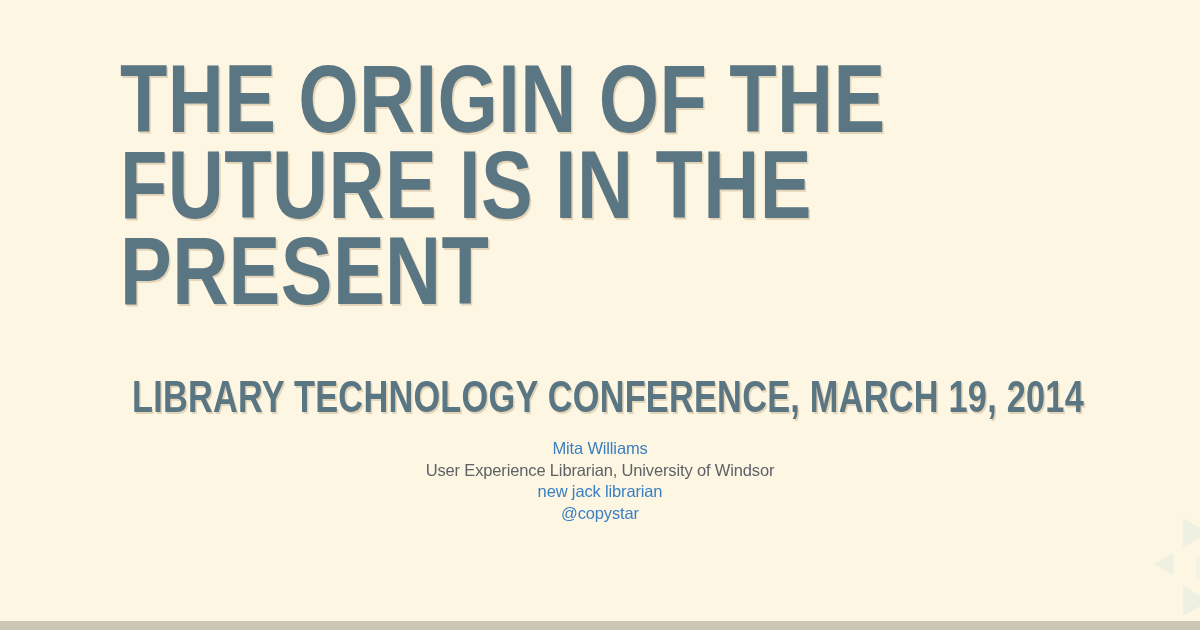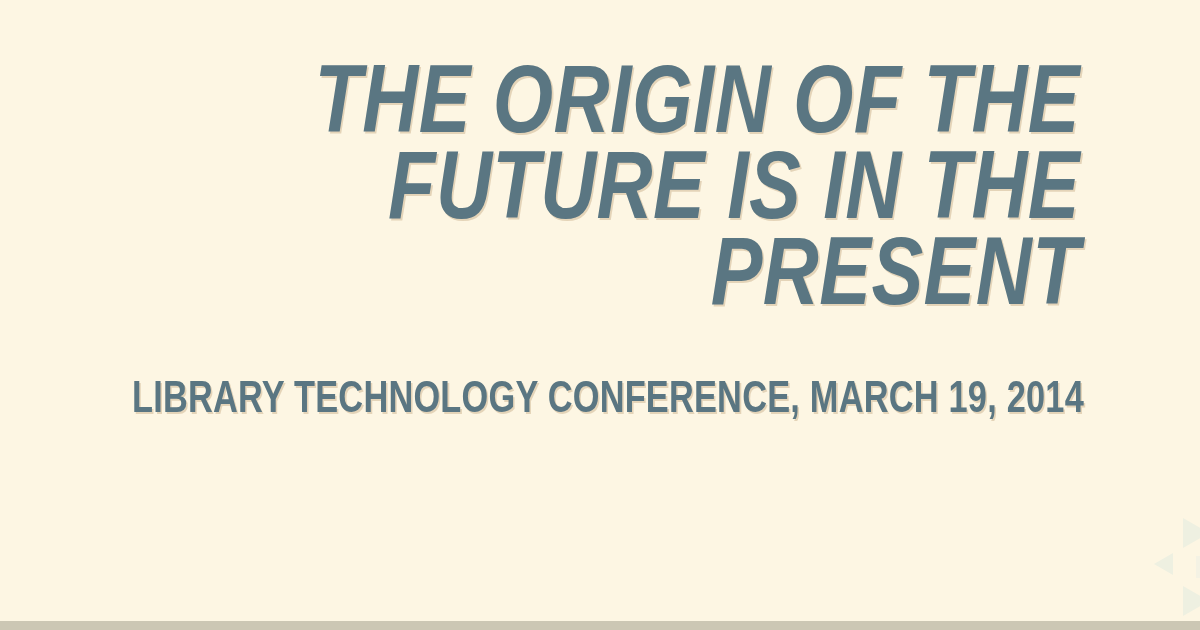--- a/index.html
+++ b/index.html
@@ -23,22 +23,21 @@
     box-sizing: border-box;
     overflow: hidden;
   }
 
   
   .title-block {
     position: absolute;
     left: 0;
     top: 56px;
     width: 1200px;
-    text-align: right;
-    font-style: italic;
+    text-align: left;
   }
 
   .title-line {
     display: block;
     font-family: "Liberation Sans Narrow", "Liberation Sans", sans-serif;
     font-weight: bold;
     font-size: 97px;
     line-height: 86px;
     letter-spacing: 0.5px;
     color: #5a7682;
@@ -155,20 +154,26 @@
 <div id="slide">
 
   <div class="title-block">
     <span class="title-line">The origin of the</span>
     <span class="title-line">future is in the</span>
     <span class="title-line">present</span>
   </div>
 
   <div class="subtitle">Library Technology Conference, March 19, 2014</div>
 
+  <div class="byline">
+    <span class="byline-line link">Mita Williams</span>
+    <span class="byline-line plain">User Experience Librarian, University of Windsor</span>
+    <span class="byline-line link">new jack librarian</span>
+    <span class="byline-line link">@copystar</span>
+  </div>
 
   <div class="nav-arrow" id="nav-prev"></div>
   <div class="nav-arrow" id="nav-up"></div>
   <div class="nav-arrow" id="nav-down"></div>
   <div id="nav-edge"></div>
 
   <div id="bottom-bar"></div>
 
 </div>
 

